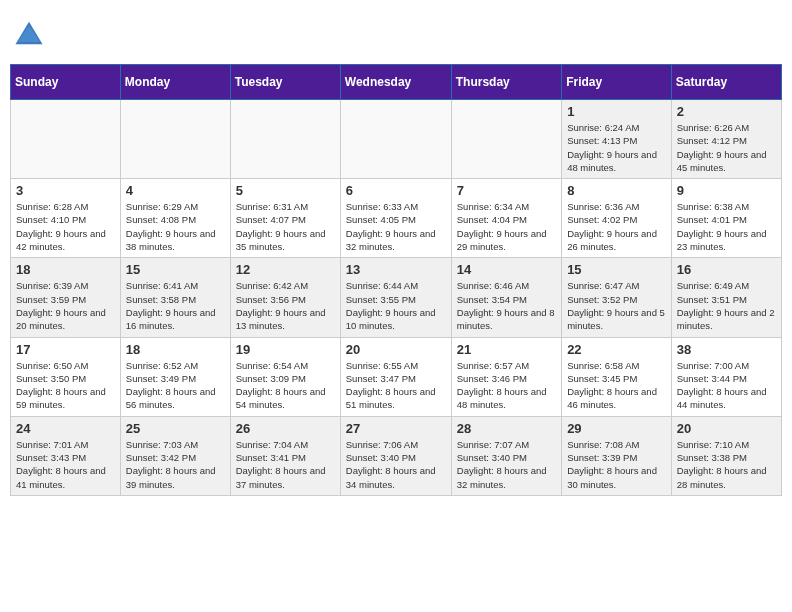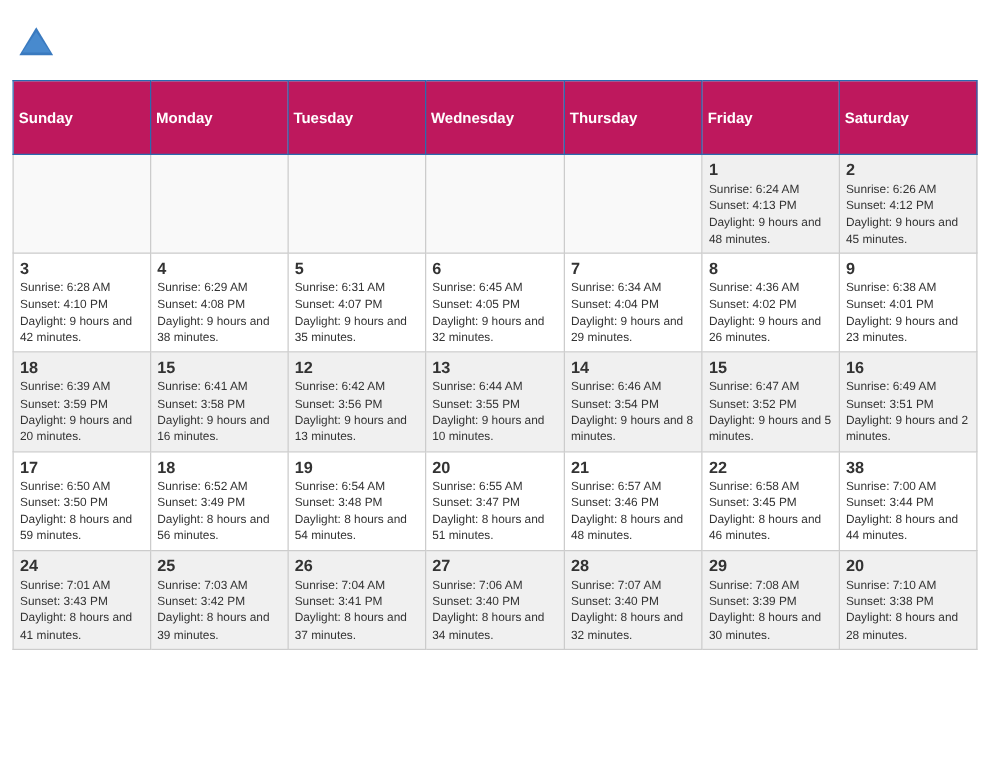--- a/index.html
+++ b/index.html
@@ -51,25 +51,25 @@
     }
     .location {
       font-size: 14px;
       color: #555;
     }
     .calendar {
       width: 100%;
       border-collapse: collapse;
     }
     .calendar th {
-      background: #be185d;
+      background: #4c1d95;
       color: #fff;
       font-size: 12px;
       font-weight: bold;
-      padding: 22px 4px;
+      padding: 10px 4px;
       text-align: left;
       border: 1px solid #2a6aaf;
     }
     .calendar td {
       border: 1px solid #ccc;
       vertical-align: top;
       padding: 4px 5px;
       width: 113px;
       min-height: 80px;
       font-size: 10px;
@@ -165,35 +165,35 @@
         </td>
         <td>
           <span class="day-number">5</span>
           <div class="day-info">Sunrise: 6:31 AM
 Sunset: 4:07 PM
 Daylight: 9 hours
 and 35 minutes.</div>
         </td>
         <td>
           <span class="day-number">6</span>
-          <div class="day-info">Sunrise: 6:45 AM
+          <div class="day-info">Sunrise: 6:33 AM
 Sunset: 4:05 PM
 Daylight: 9 hours
 and 32 minutes.</div>
         </td>
         <td>
           <span class="day-number">7</span>
           <div class="day-info">Sunrise: 6:34 AM
 Sunset: 4:04 PM
 Daylight: 9 hours
 and 29 minutes.</div>
         </td>
         <td>
           <span class="day-number">8</span>
-          <div class="day-info">Sunrise: 4:36 AM
+          <div class="day-info">Sunrise: 6:36 AM
 Sunset: 4:02 PM
 Daylight: 9 hours
 and 26 minutes.</div>
         </td>
         <td>
           <span class="day-number">9</span>
           <div class="day-info">Sunrise: 6:38 AM
 Sunset: 4:01 PM
 Daylight: 9 hours
 and 23 minutes.</div>
@@ -261,21 +261,21 @@
         <td>
           <span class="day-number">18</span>
           <div class="day-info">Sunrise: 6:52 AM
 Sunset: 3:49 PM
 Daylight: 8 hours
 and 56 minutes.</div>
         </td>
         <td>
           <span class="day-number">19</span>
           <div class="day-info">Sunrise: 6:54 AM
-Sunset: 3:48 PM
+Sunset: 3:09 PM
 Daylight: 8 hours
 and 54 minutes.</div>
         </td>
         <td>
           <span class="day-number">20</span>
           <div class="day-info">Sunrise: 6:55 AM
 Sunset: 3:47 PM
 Daylight: 8 hours
 and 51 minutes.</div>
         </td>

